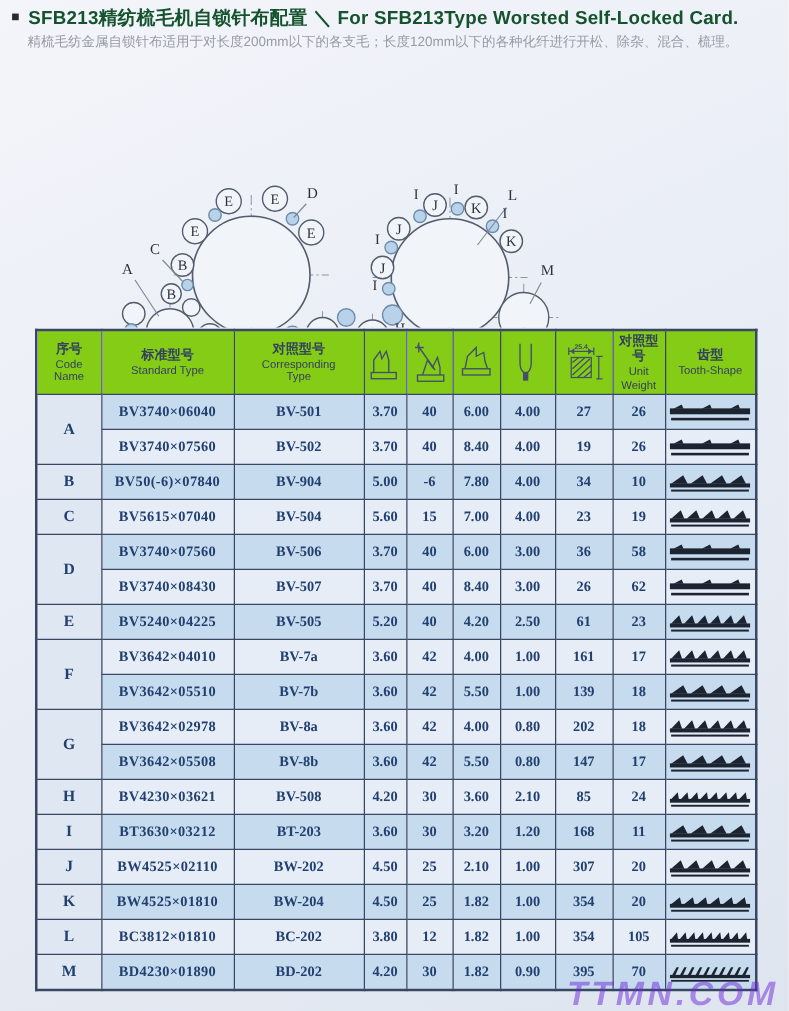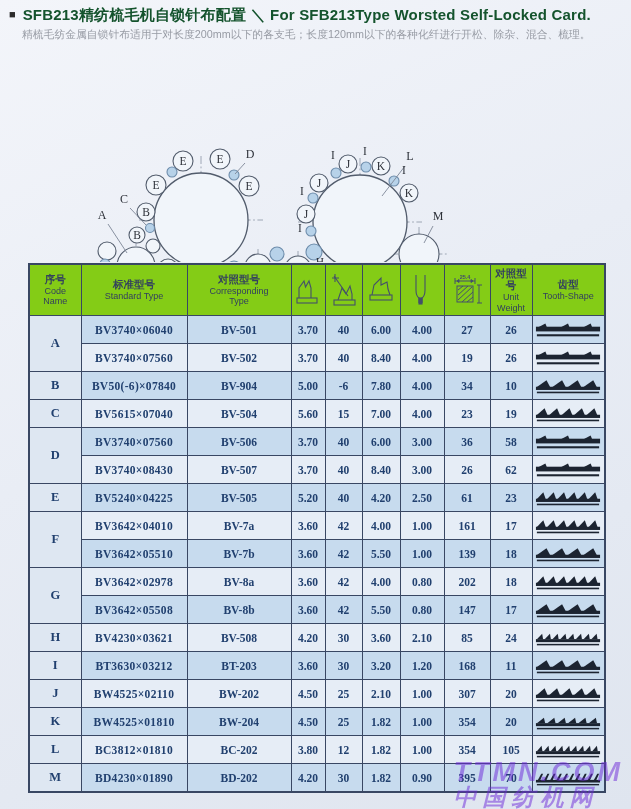--- a/index.html
+++ b/index.html
@@ -663,14 +663,13 @@
             <polygon points="62.4,10.2 66.03,3.5 68.00999999999999,3.5 65.03999999999999,10.2" fill="#1c2431"></polygon>
             <rect x="2" y="14.3" width="66" height="1.5" fill="#1c2431"></rect>
           </svg>
         </td>
       </tr>
     </tbody>
 </table>
 
 <div class="watermark">
   <div class="wm1">TTMN.COM</div>
-  <div class="wm2">中国纺机网</div>
 </div>
 
 </body></html>

